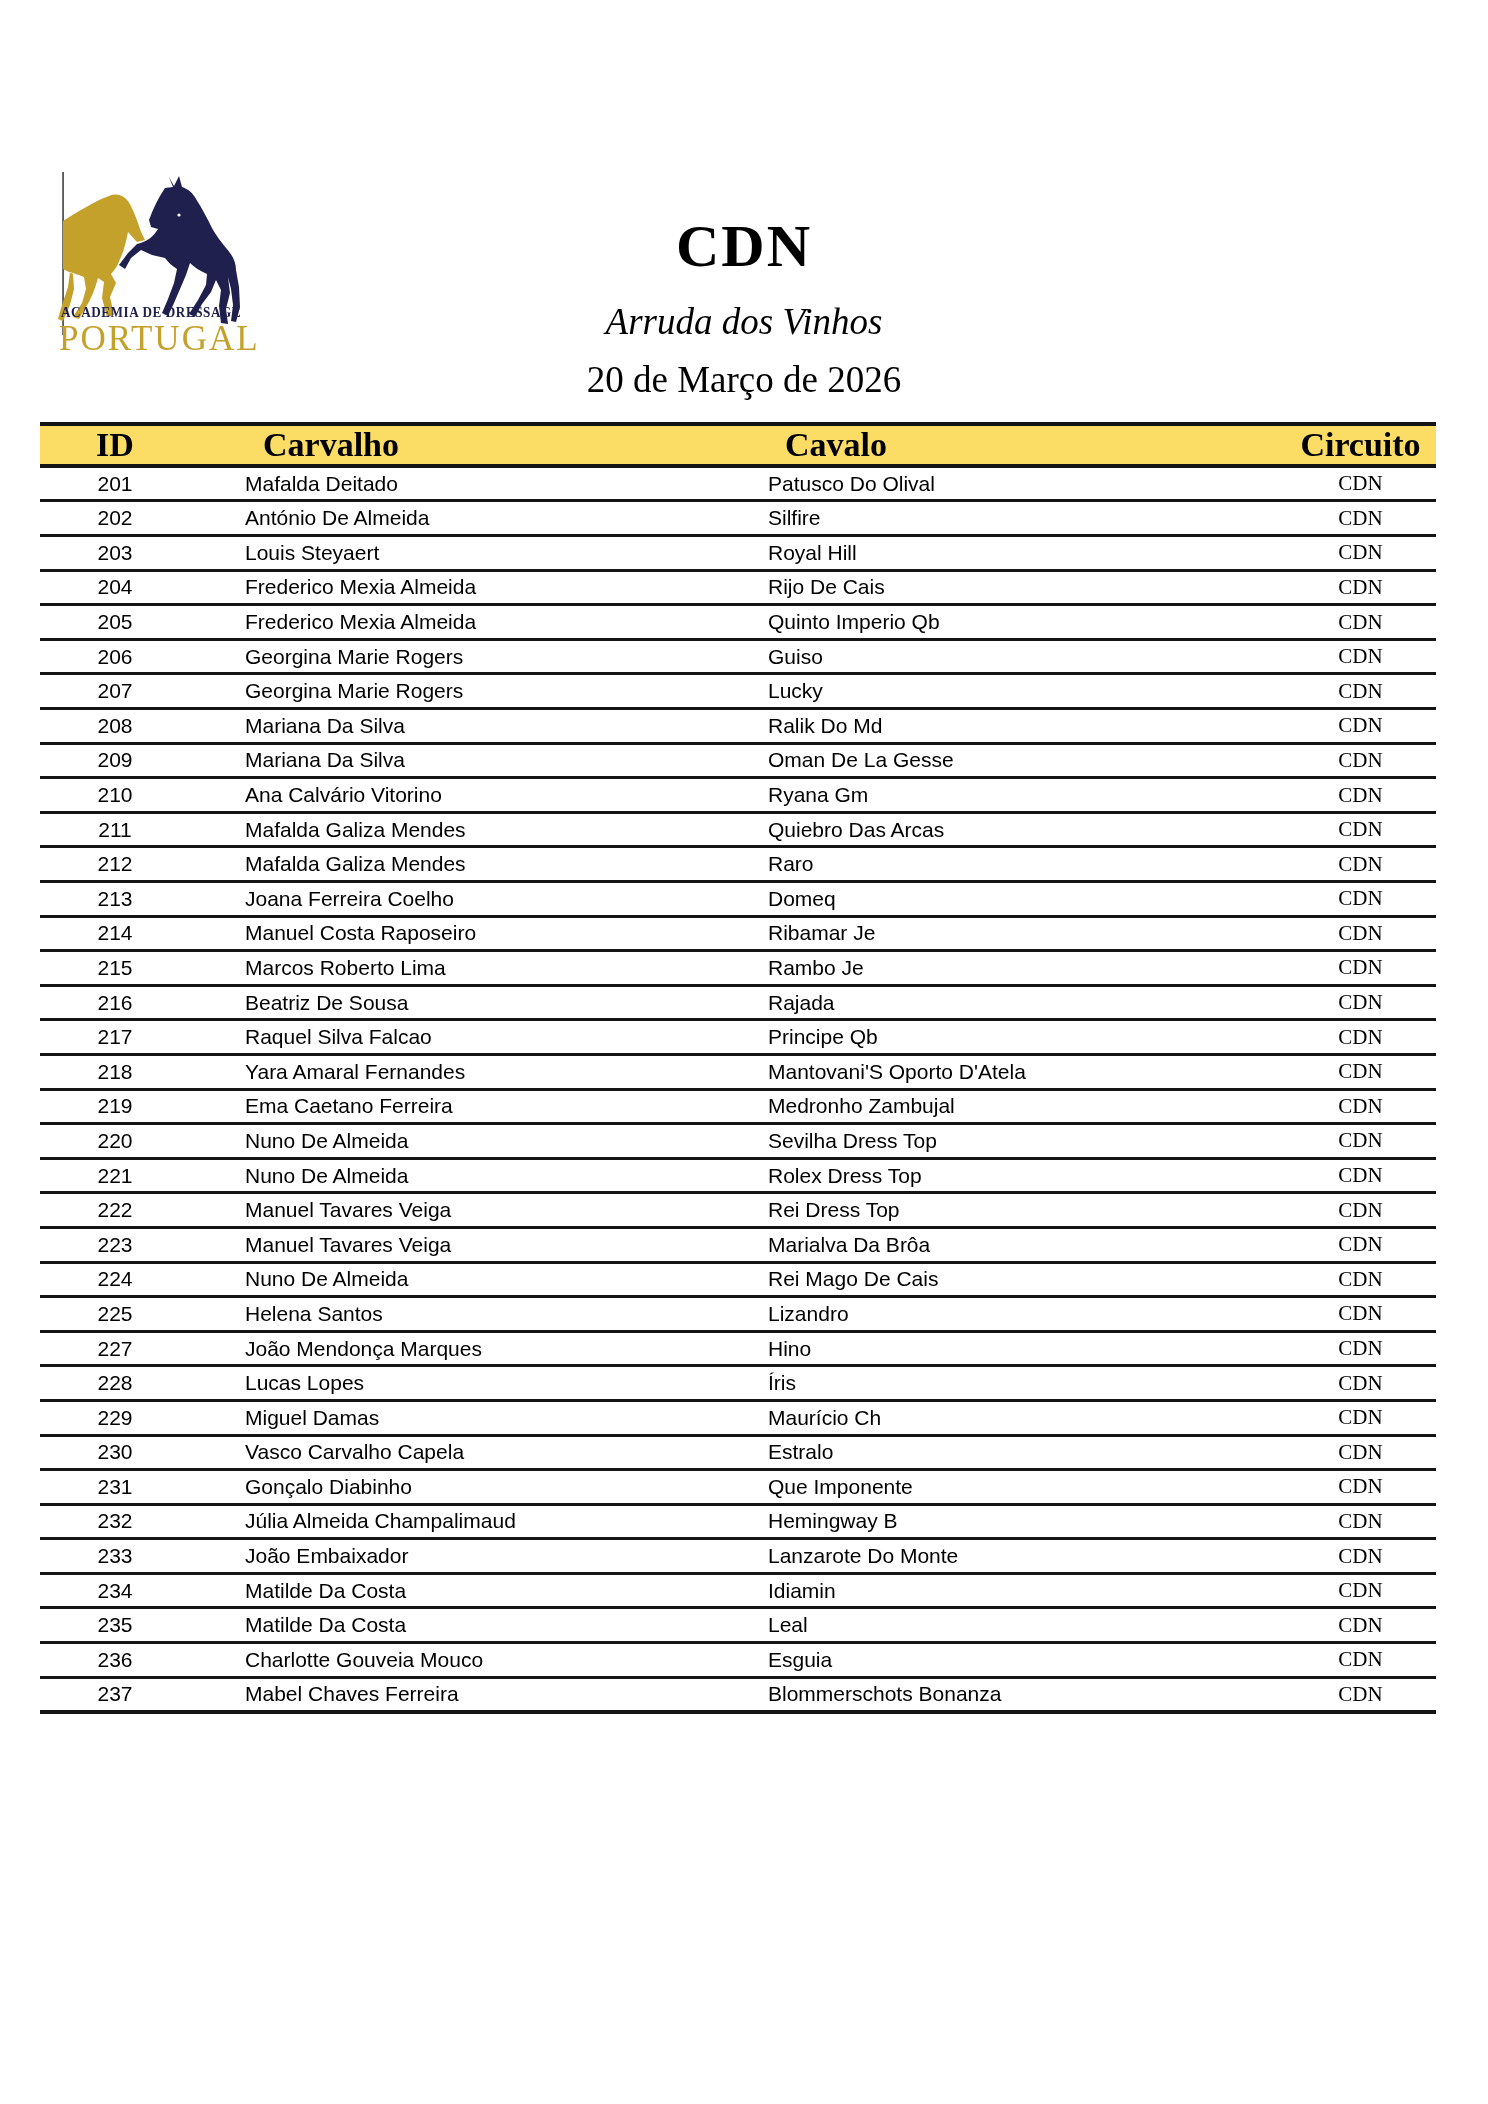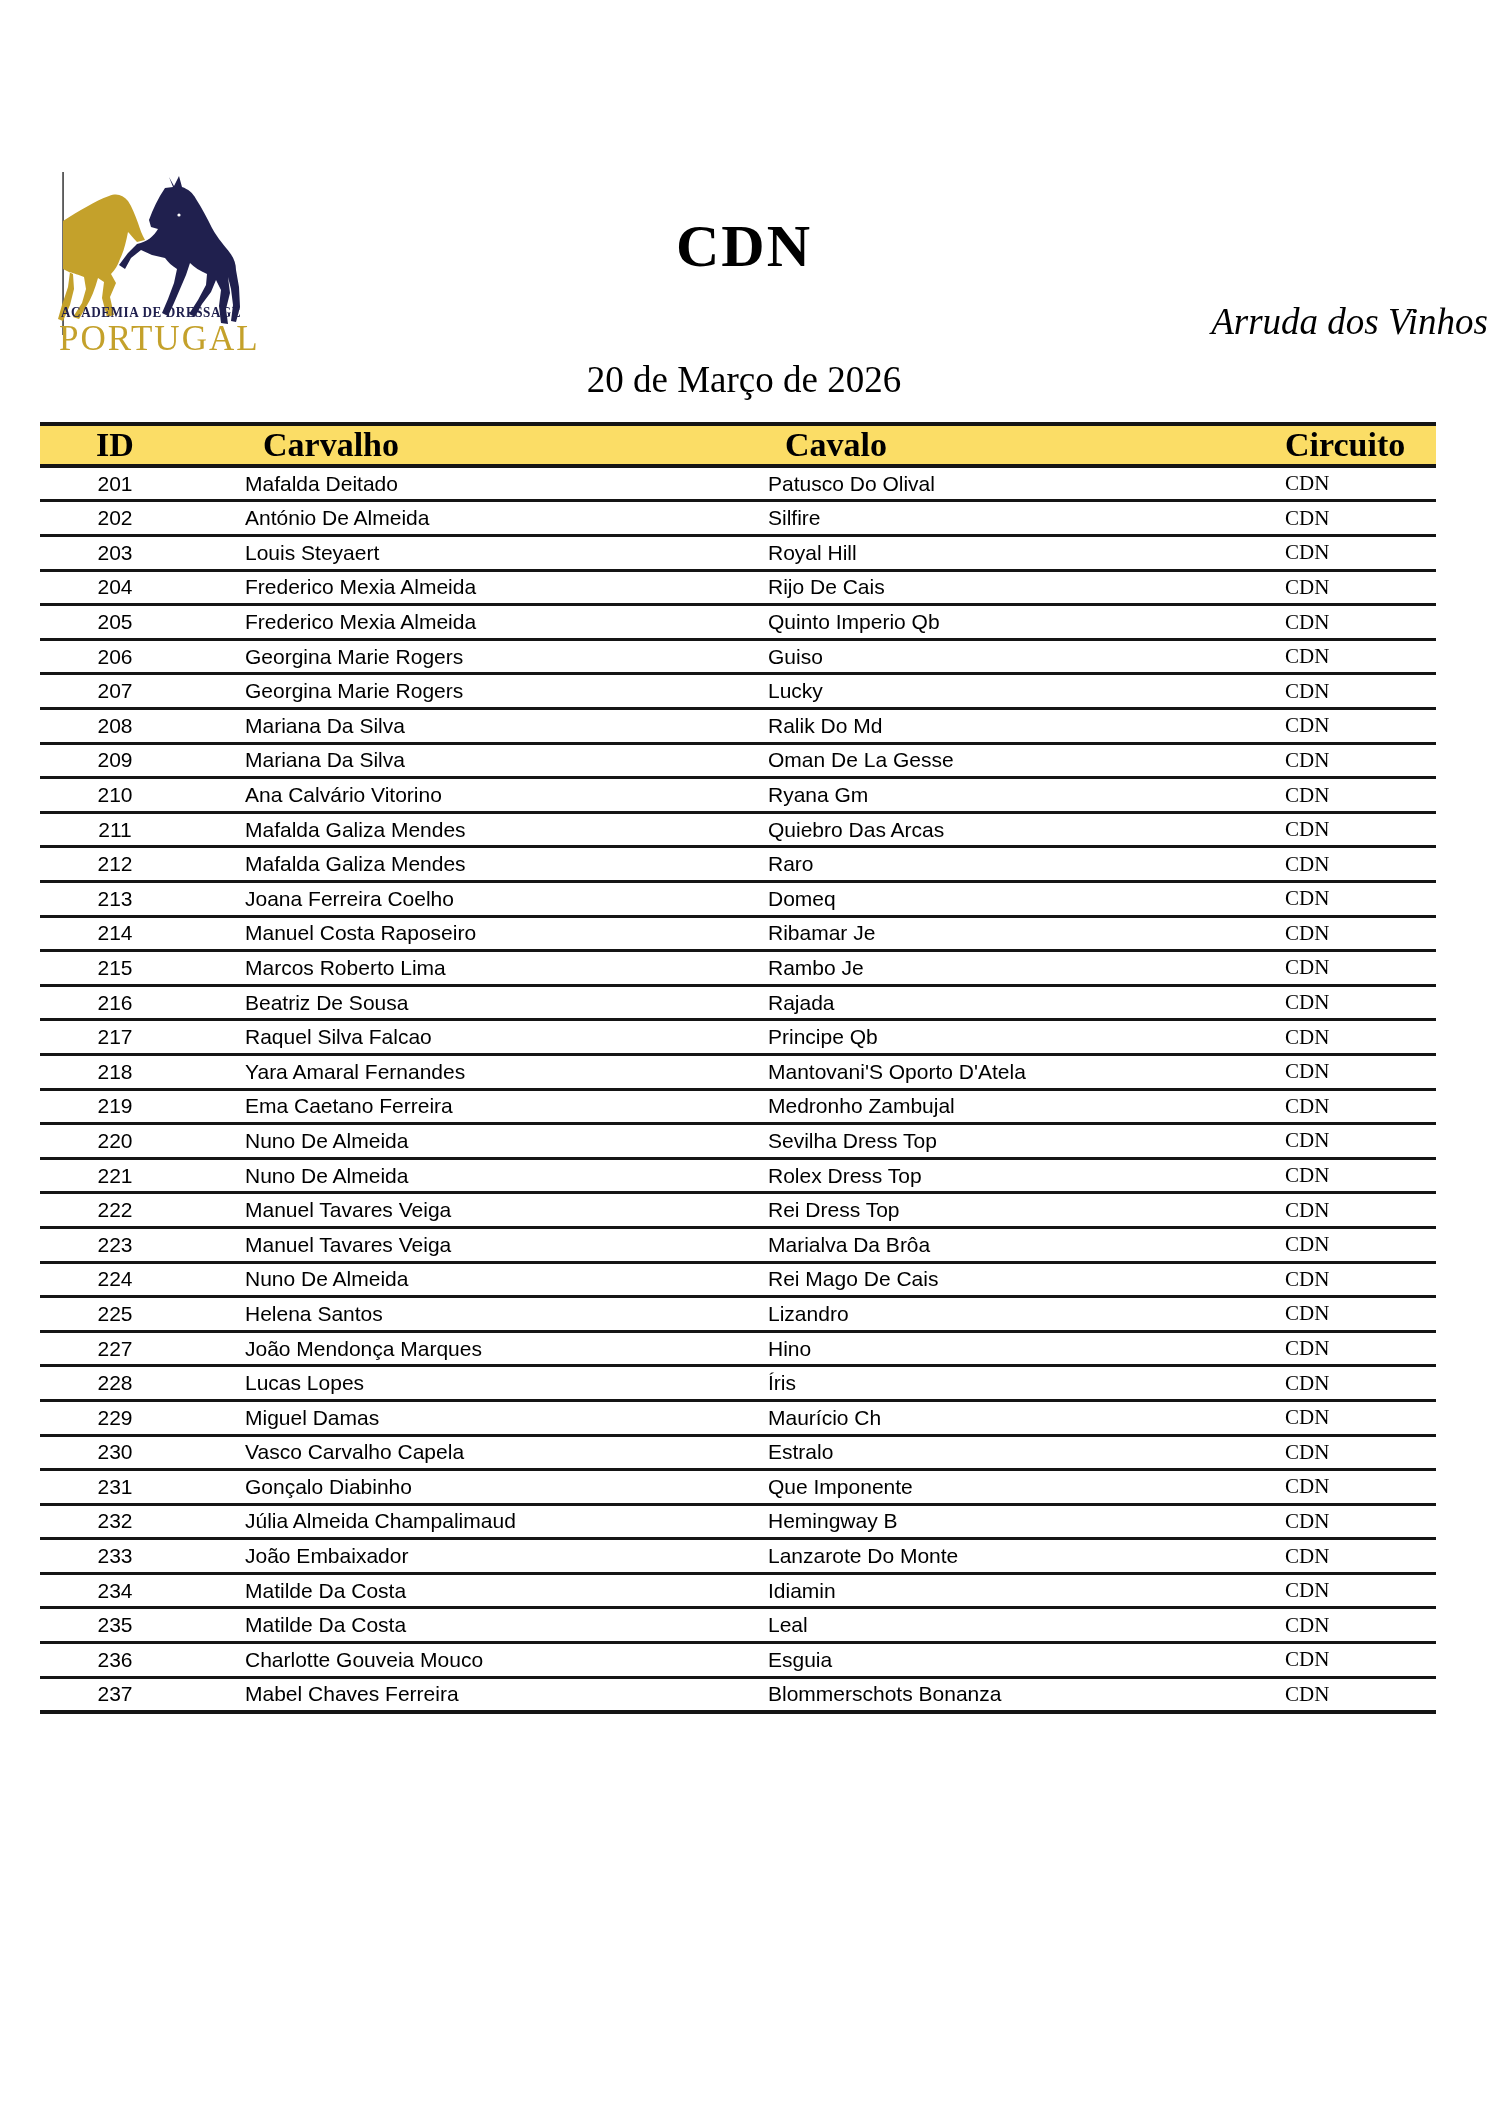--- a/index.html
+++ b/index.html
@@ -33,21 +33,21 @@
     font-family:"Liberation Serif",serif;
     font-size:35px;letter-spacing:2px;line-height:1;
     color:var(--gold);white-space:nowrap;
   }
   
   .title{
     padding-top:216px;margin:0;text-align:center;
     font-size:60px;font-weight:700;line-height:1;letter-spacing:2px;
   }
   .subtitle{
-    margin:26px 0 0 0;text-align:right;
+    margin:26px 0 0 0;text-align:center;
     font-style:italic;font-size:37px;line-height:1.1;font-weight:400;
   }
   .date-line{
     margin:17px 0 0 0;text-align:center;
     font-size:37px;line-height:1.1;font-weight:400;
   }
   .section-title{
     margin:36px 0 0 0;text-align:center;
     font-size:34px;font-weight:700;line-height:1.1;
   }
@@ -75,21 +75,21 @@
     border-bottom:3px solid var(--border);
     height:34.6px;
   }
   .id-table tbody tr:last-child{border-bottom:4.5px solid var(--border);}
   .id-table td{padding:0;white-space:nowrap;vertical-align:middle;}
   th.h-id, td.c-id{text-align:center;}
   th.h-cavaleiro{text-align:left;padding-left:73px;}
   td.c-cavaleiro{text-align:left;padding-left:55px;}
   th.h-cavalo{text-align:left;padding-left:70px;}
   td.c-cavalo{text-align:left;padding-left:53px;}
-  th.h-circuito, td.c-circuito{text-align:left;font-family:Liberation Serif, serif;}
+  th.h-circuito, td.c-circuito{text-align:center;font-family:Liberation Serif, serif;}
 </style>
 </head>
 <body>
 
 <div class="page">
 
   <div class="logo">
     <svg width="185" height="205" viewBox="0 0 185 175" xmlns="http://www.w3.org/2000/svg">
 
       <rect x="7.4" y="7" width="1.3" height="163" fill="#141414"></rect>

